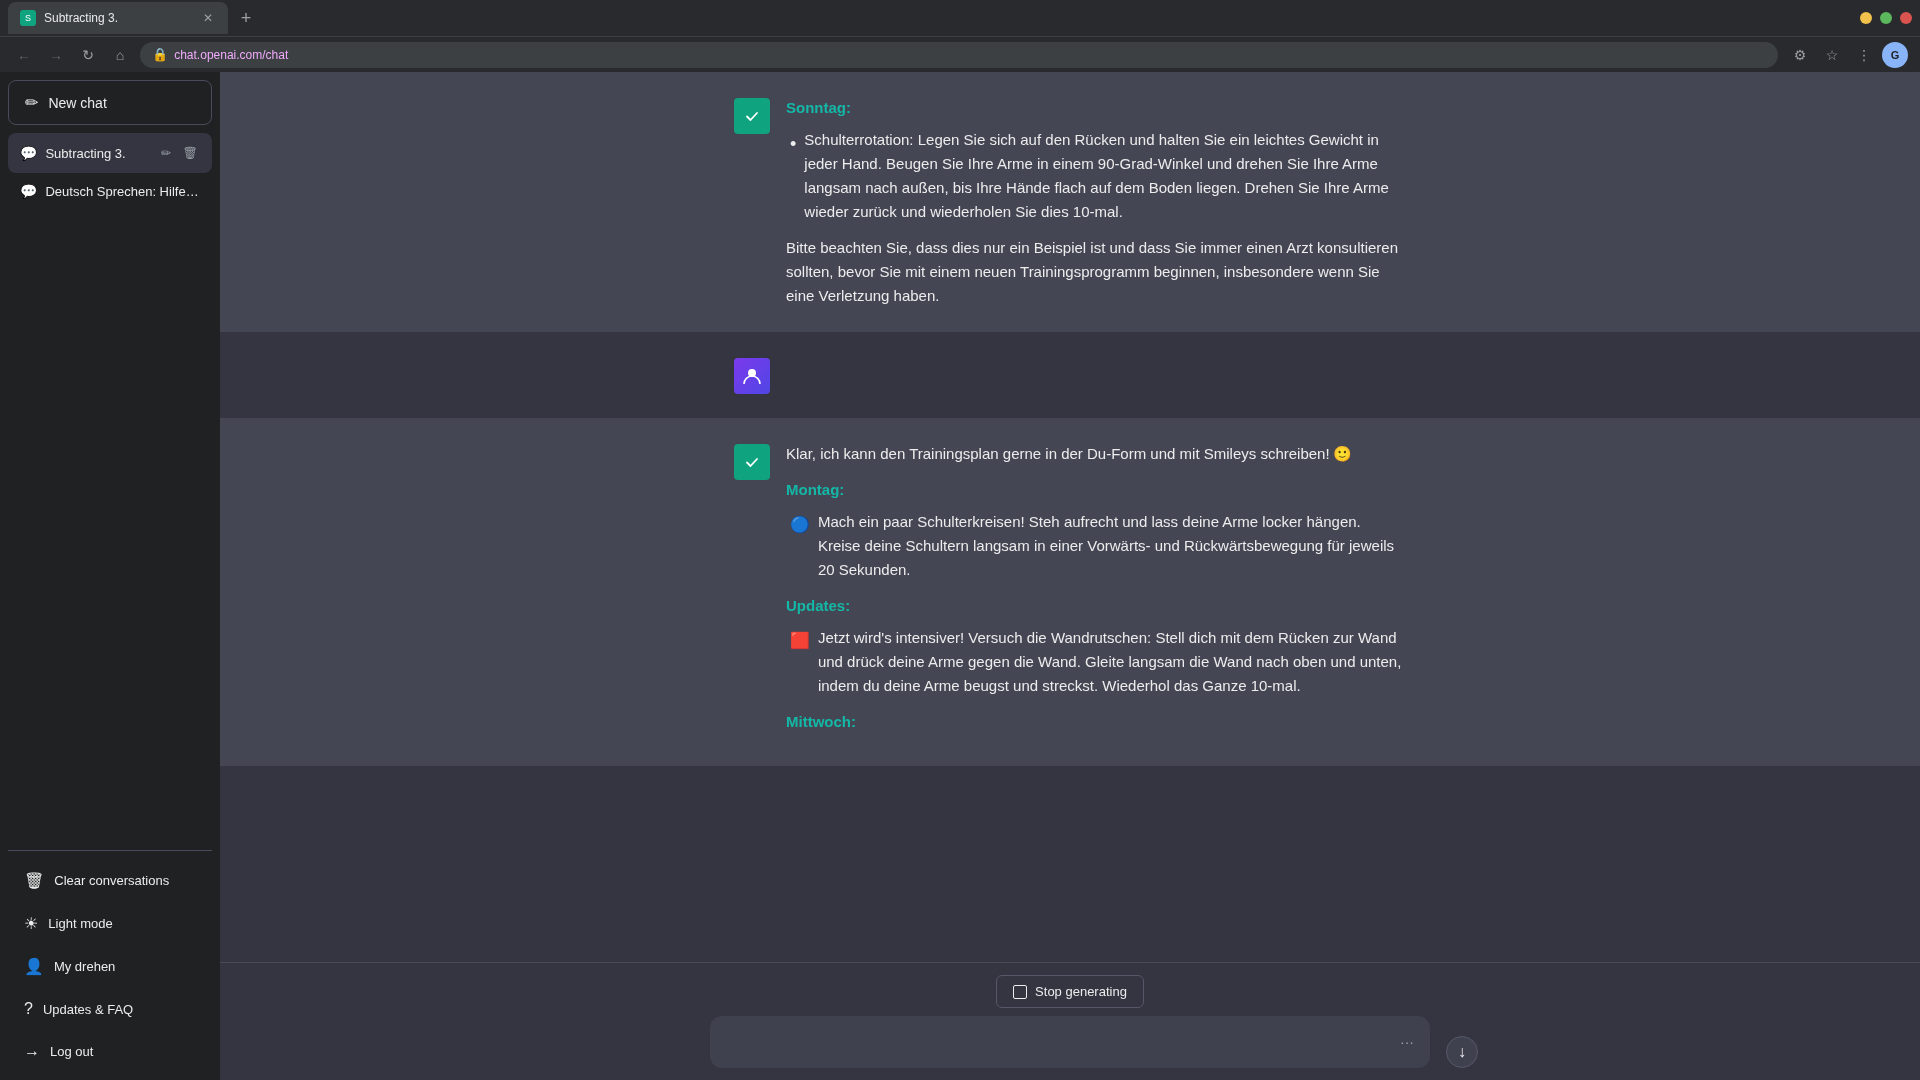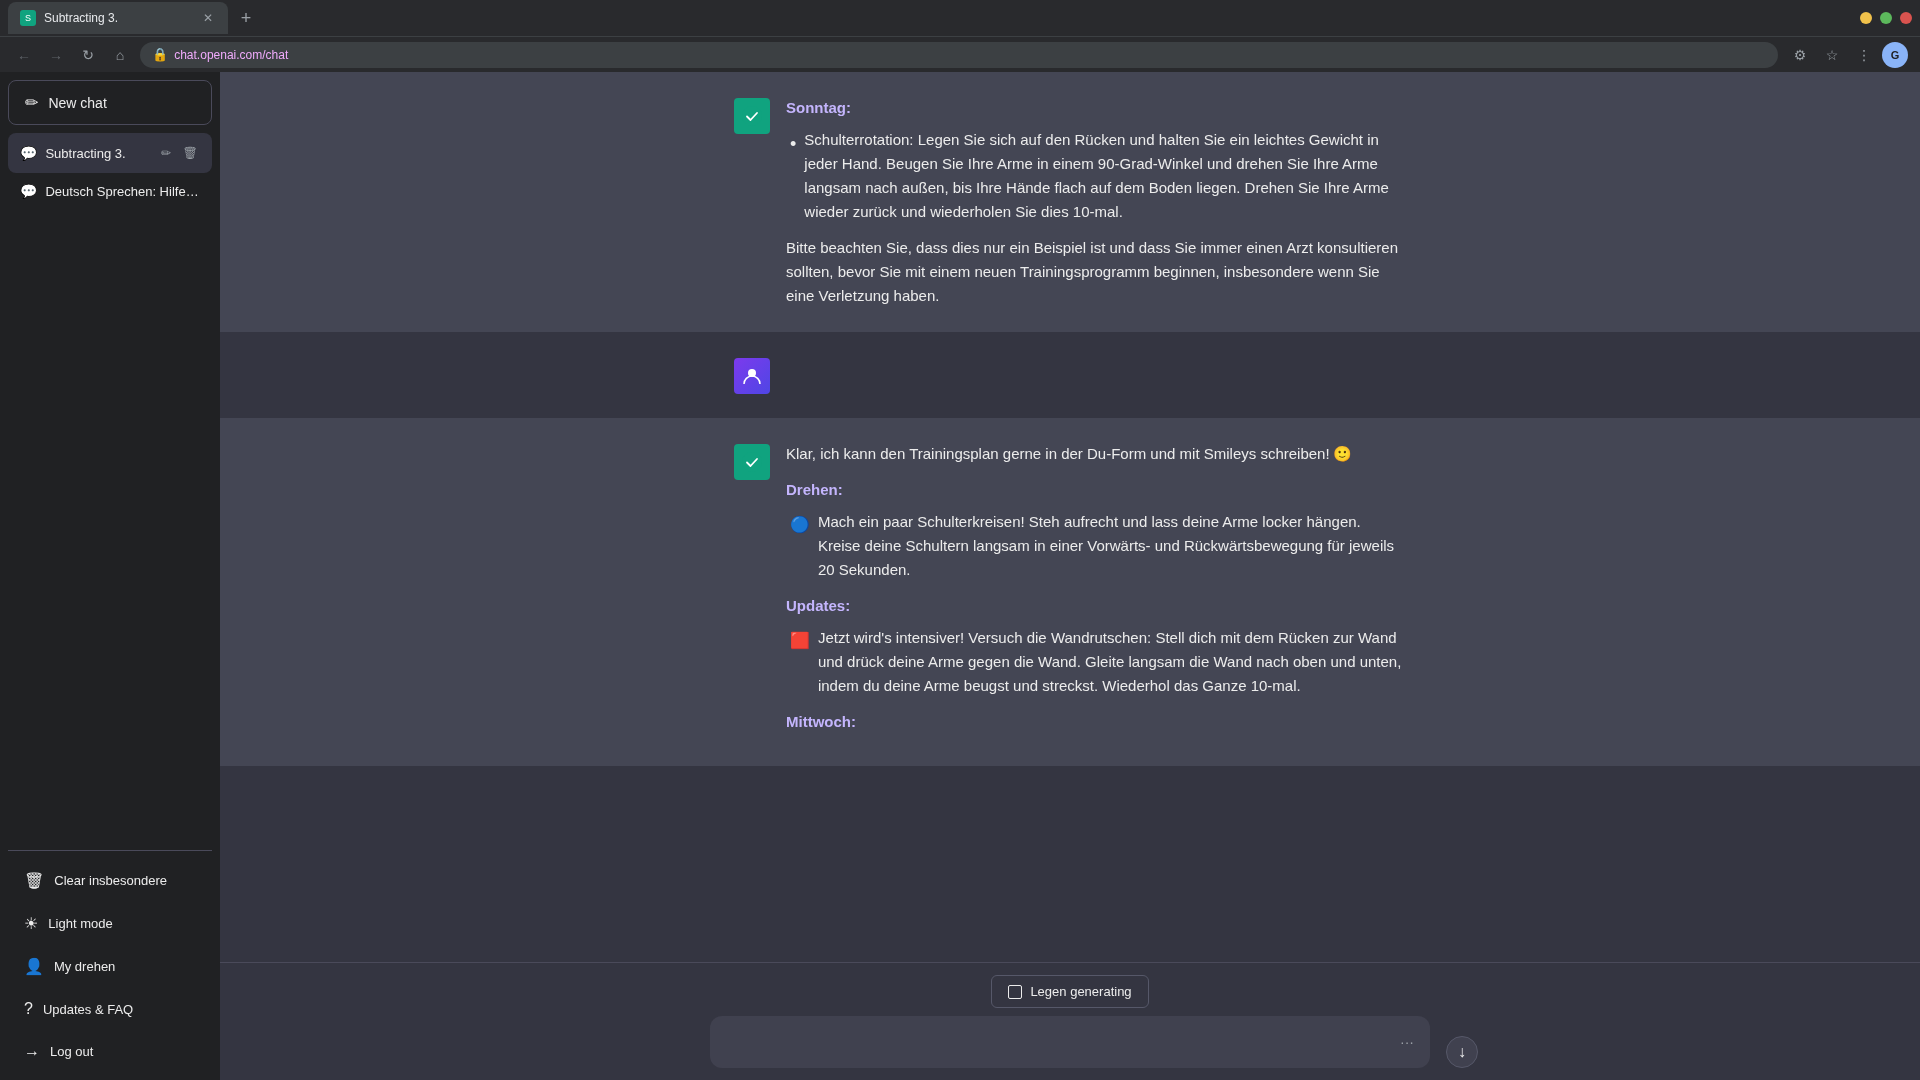--- a/index.html
+++ b/index.html
@@ -58,21 +58,21 @@
     .message-block.user { background: #343541; }
     .message-inner { max-width: 720px; margin: 0 auto; display: flex; gap: 16px; padding: 0 24px; }
     .avatar { width: 36px; height: 36px; border-radius: 4px; flex-shrink: 0; display: flex; align-items: center; justify-content: center; font-size: 18px; background: #10a37f; color: white; margin-top: 2px; }
     .avatar.user-avatar { background: #5436DA; overflow: hidden; }
     .message-content { flex: 1; font-size: 15px; line-height: 1.6; color: #ececec; }
     .message-content p { margin-bottom: 12px; }
     .message-content p:last-child { margin-bottom: 0; }
     .message-content ul { margin: 8px 0 12px 0; padding-left: 0; list-style: none; }
     .message-content li { display: flex; gap: 8px; margin-bottom: 8px; padding-left: 4px; }
     .bullet { color: #ececec; flex-shrink: 0; margin-top: 2px; font-size: 18px; }
-    .day-header { font-size: 15px; font-weight: 600; margin-bottom: 8px; color: #c4b5fd; }
+    .day-header { font-size: 15px; font-weight: 600; margin-bottom: 8px; color: #14b8a6; }
 
     
     .bottom-bar { padding: 12px 24px; background: #343541; border-top: 1px solid #4a4a5a; }
     .input-area { max-width: 720px; margin: 0 auto; background: #40414f; border-radius: 12px; display: flex; align-items: center; padding: 12px 16px; gap: 8px; position: relative; min-height: 52px; }
     .input-field { flex: 1; background: transparent; border: none; outline: none; color: #ececec; font-size: 15px; resize: none; }
     .input-dots { color: #9aa0a6; font-size: 14px; }
     .scroll-down-btn { position: absolute; right: -48px; bottom: 0; width: 32px; height: 32px; background: #40414f; border-radius: 50%; display: flex; align-items: center; justify-content: center; cursor: pointer; color: #ececec; border: 1px solid #565869; }
 
     .stop-bar { max-width: 720px; margin: 0 auto 8px; display: flex; justify-content: center; }
     .stop-btn { display: flex; align-items: center; gap: 8px; padding: 8px 16px; border: 1px solid #565869; border-radius: 6px; cursor: pointer; color: #ececec; font-size: 13px; background: transparent; }
@@ -137,21 +137,21 @@
       </div>
       <div class="chat-item">
         <span class="chat-item-icon">💬</span>
         <span class="chat-item-text">Deutsch Sprechen: Hilfe Ange</span>
       </div>
     </div>
 
     <div class="sidebar-bottom">
       <div class="sidebar-bottom-item">
         <span class="sidebar-bottom-icon">🗑</span>
-        <span>Clear insbesondere</span>
+        <span>Clear conversations</span>
       </div>
       <div class="sidebar-bottom-item">
         <span class="sidebar-bottom-icon">☀</span>
         <span>Light mode</span>
       </div>
       <div class="sidebar-bottom-item">
         <span class="sidebar-bottom-icon">👤</span>
         <span>My drehen</span>
       </div>
       <div class="sidebar-bottom-item">
@@ -204,21 +204,21 @@
         <div class="message-inner">
           <div class="avatar">
             <svg width="20" height="20" viewBox="0 0 20 20" fill="none">
                 <circle cx="10" cy="10" r="10" fill="#10a37f"></circle>
                 <path d="M5 10.5l3.5 3.5 6.5-7" stroke="white" stroke-width="1.8" stroke-linecap="round" stroke-linejoin="round"></path>
               </svg>
           </div>
           <div class="message-content">
             <p><span>Klar, ich kann den Trainingsplan gerne in der Du-Form und mit Smileys schreiben! 🙂</span></p>
 
-            <div class="day-header">Drehen:</div>
+            <div class="day-header">Montag:</div>
             <ul>
               <li>
                 <span class="bullet" style="font-size:16px;">🔵</span>
                 <span>Mach ein paar Schulterkreisen! Steh aufrecht und lass deine Arme locker hängen. Kreise deine Schultern langsam in einer Vorwärts- und Rückwärtsbewegung für jeweils 20 Sekunden.</span>
               </li>
             </ul>
 
             <div class="day-header">Updates:</div>
             <ul>
               <li>
@@ -230,21 +230,21 @@
             <div class="day-header">Mittwoch:</div>
           </div>
         </div>
       </div>
     </div>
 
     <div class="bottom-bar">
       <div class="stop-bar">
         <div class="stop-btn">
           <div class="stop-icon"></div>
-          <span>Legen generating</span>
+          <span>Stop generating</span>
         </div>
       </div>
       <div class="input-area">
         <textarea class="input-field" rows="1" style="line-height: 1.5;"></textarea>
         <span class="input-dots">···</span>
         <div class="scroll-down-btn">↓</div>
       </div>
     </div>
   </div>
 </div>

